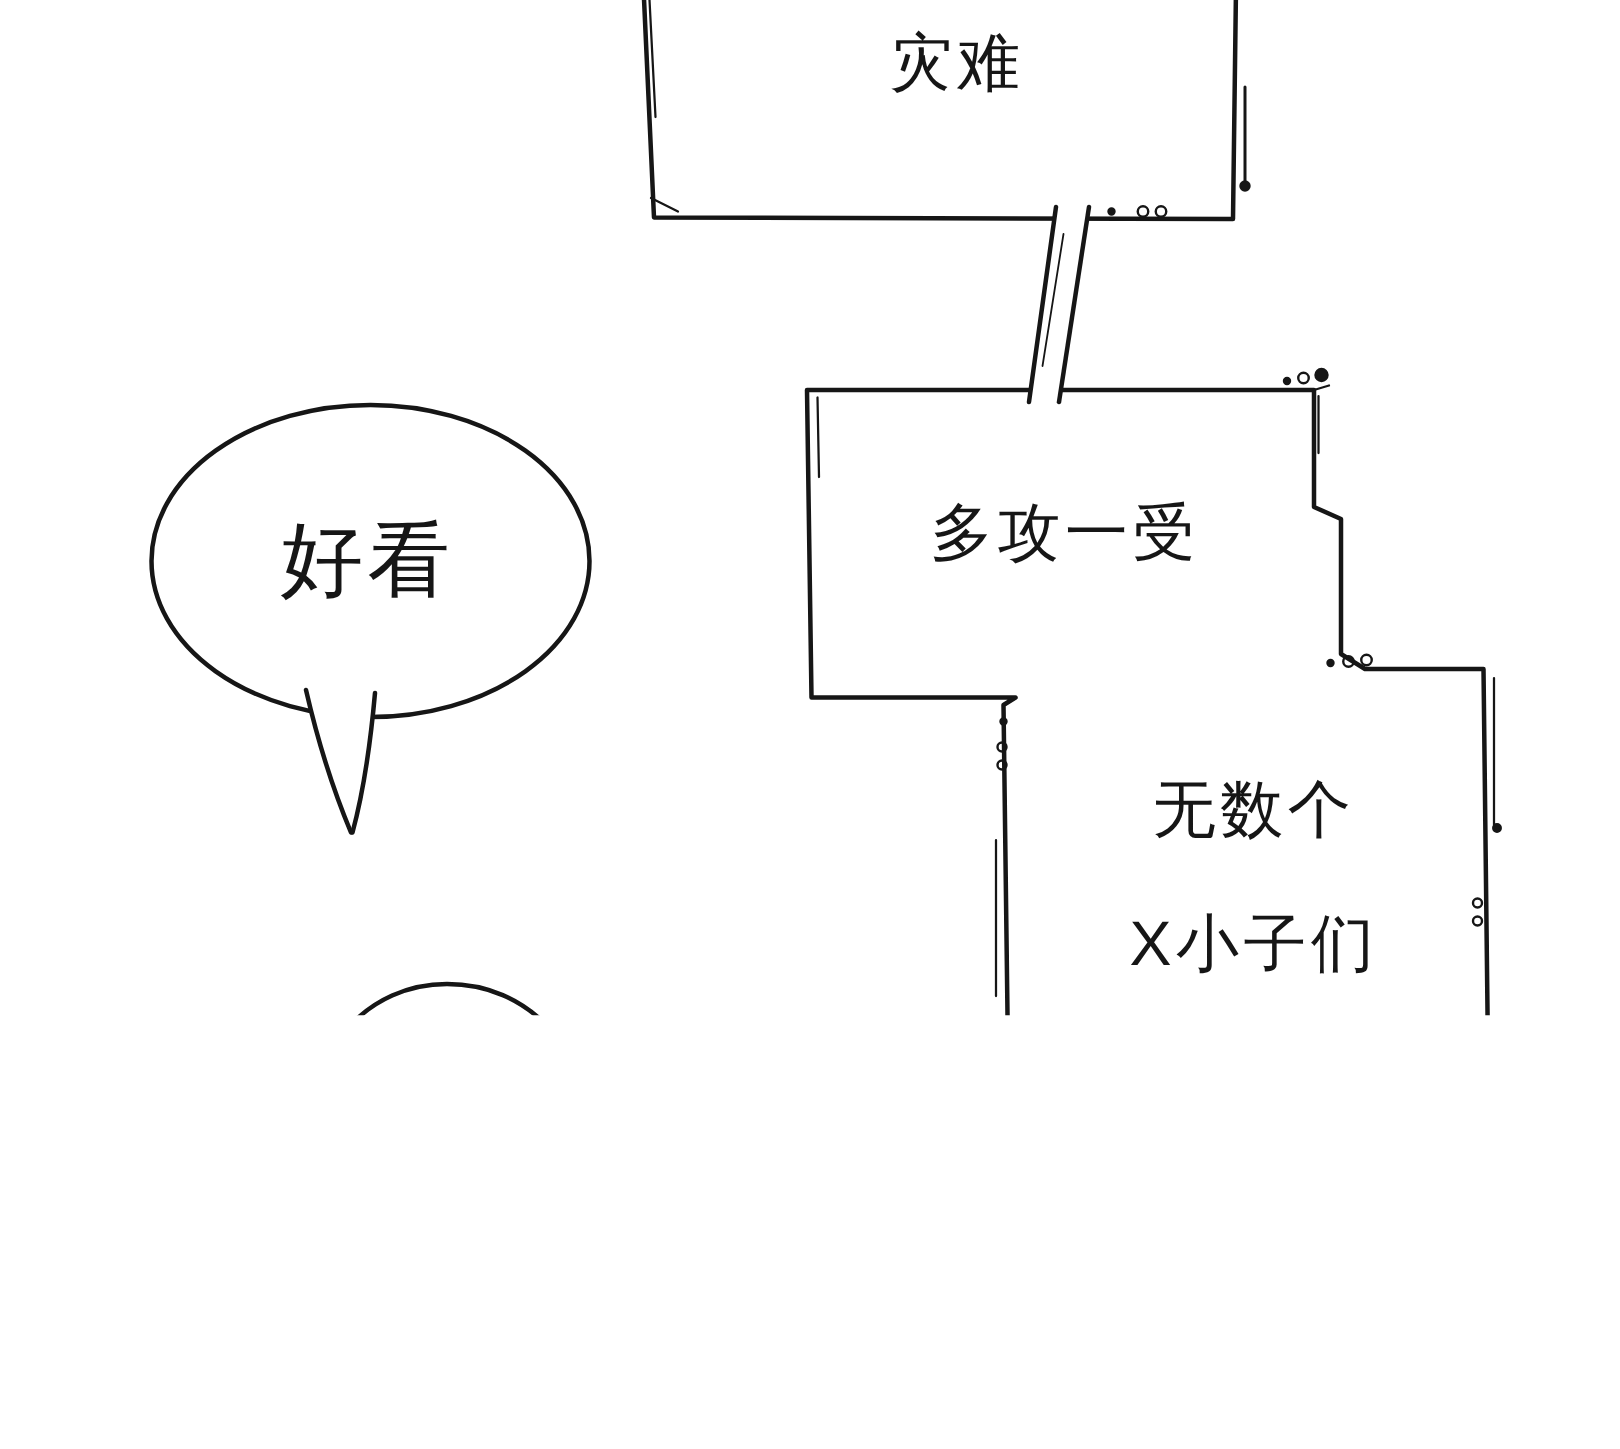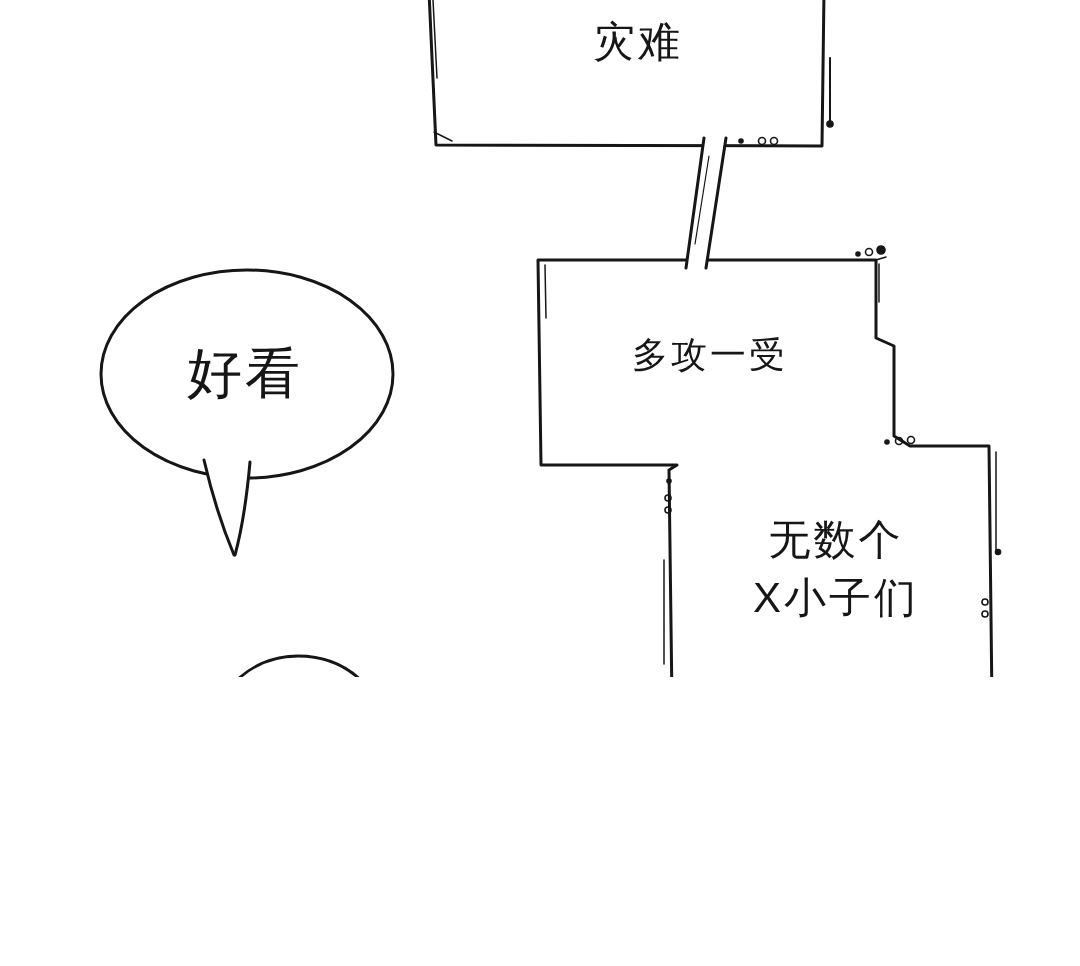--- a/index.html
+++ b/index.html
@@ -16,23 +16,23 @@
   .bubble-text{
     position:absolute;
     transform:translate(-50%,-50%);
     text-align:center;
     white-space:nowrap;
     color:var(--ink,#161616);
     letter-spacing:3px;
     font-weight:500;
   }
   .t-top{left:638px;top:42px;font-size:42px;}
-  .t-mid{left:710px;top:355px;font-size:36px;}
+  .t-mid{left:710px;top:355px;font-size:42px;}
   .t-bottom{left:836px;top:569px;font-size:42px;line-height:58px;}
-  .t-bottom span{display:block;}
+  .t-bottom span{display:block;margin-top:31px;}
   .t-oval{left:245px;top:374px;font-size:55px;}
 </style>
 </head>
 <body>
 
 <div class="stage">
 
   <svg class="art" viewBox="0 0 1080 966" fill="none" stroke="currentColor" stroke-width="3" stroke-linecap="round" stroke-linejoin="round">
 
     <g>

